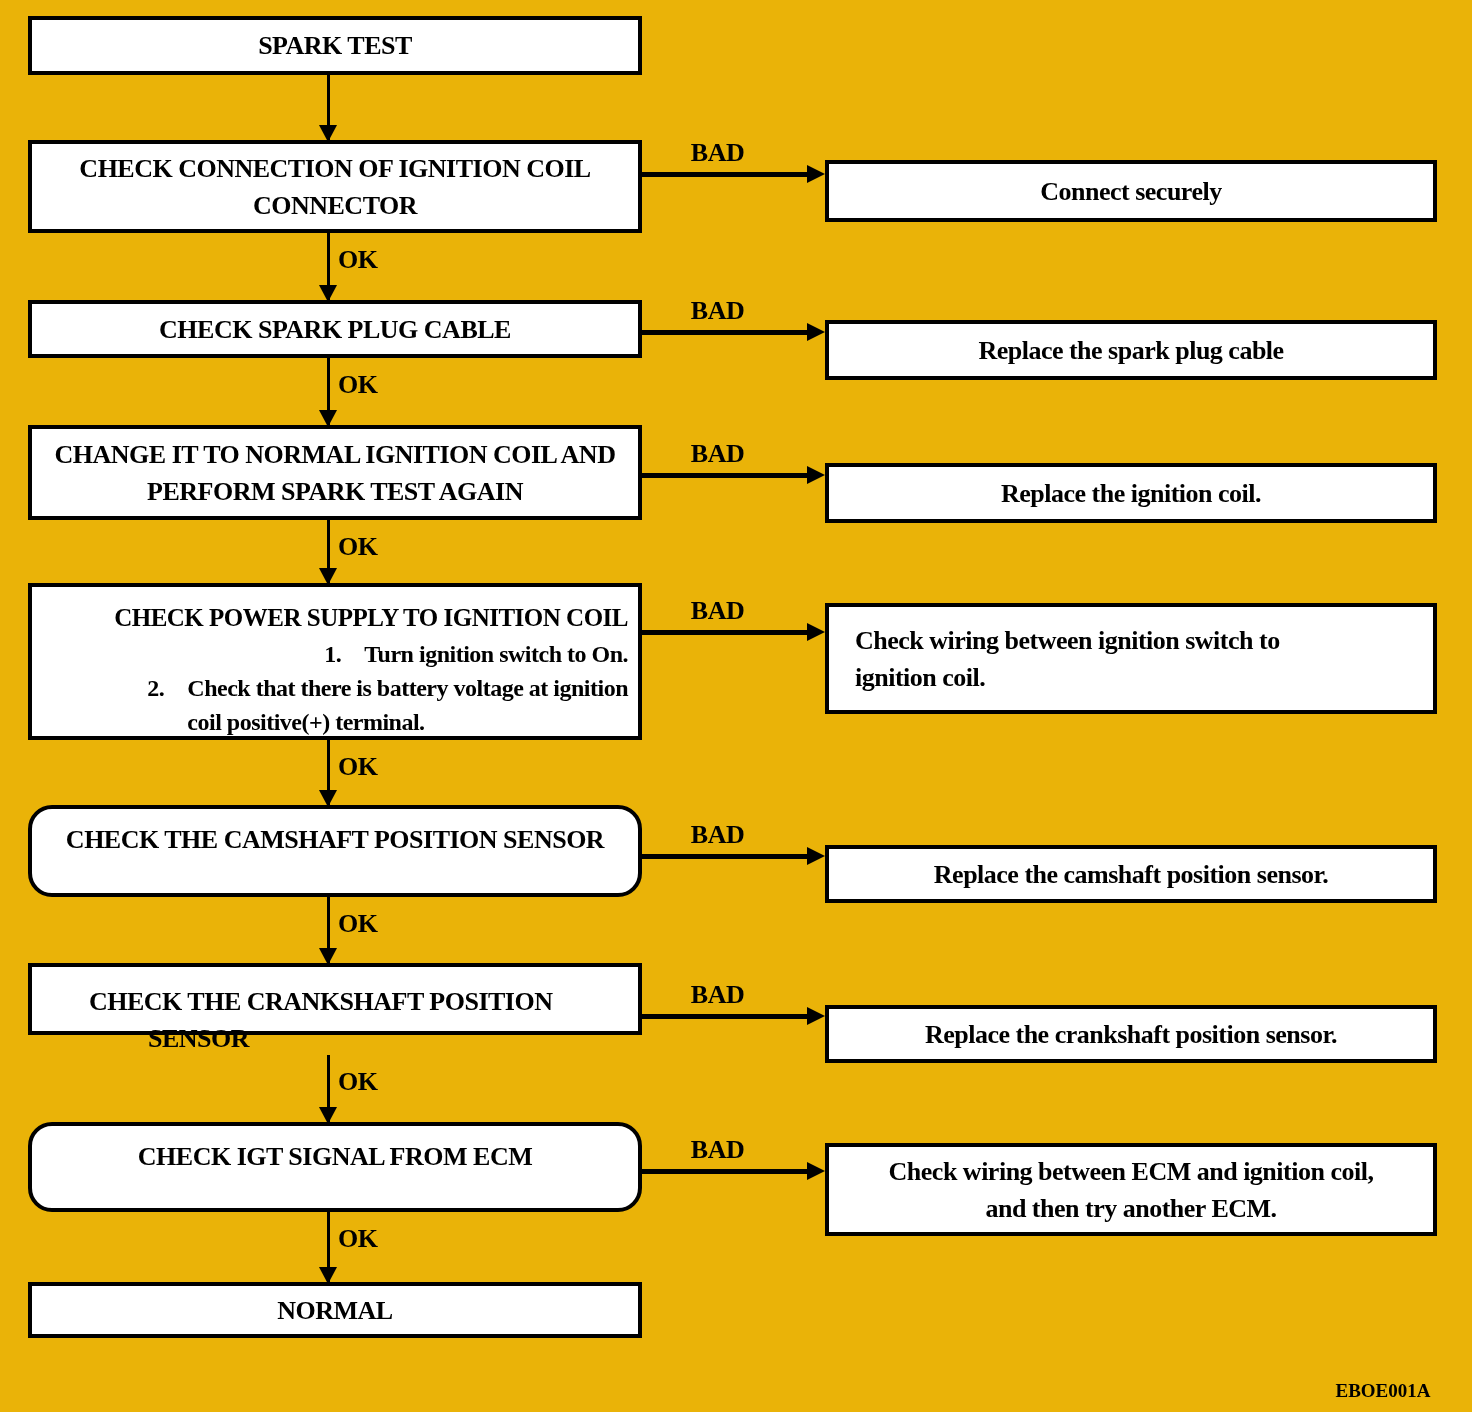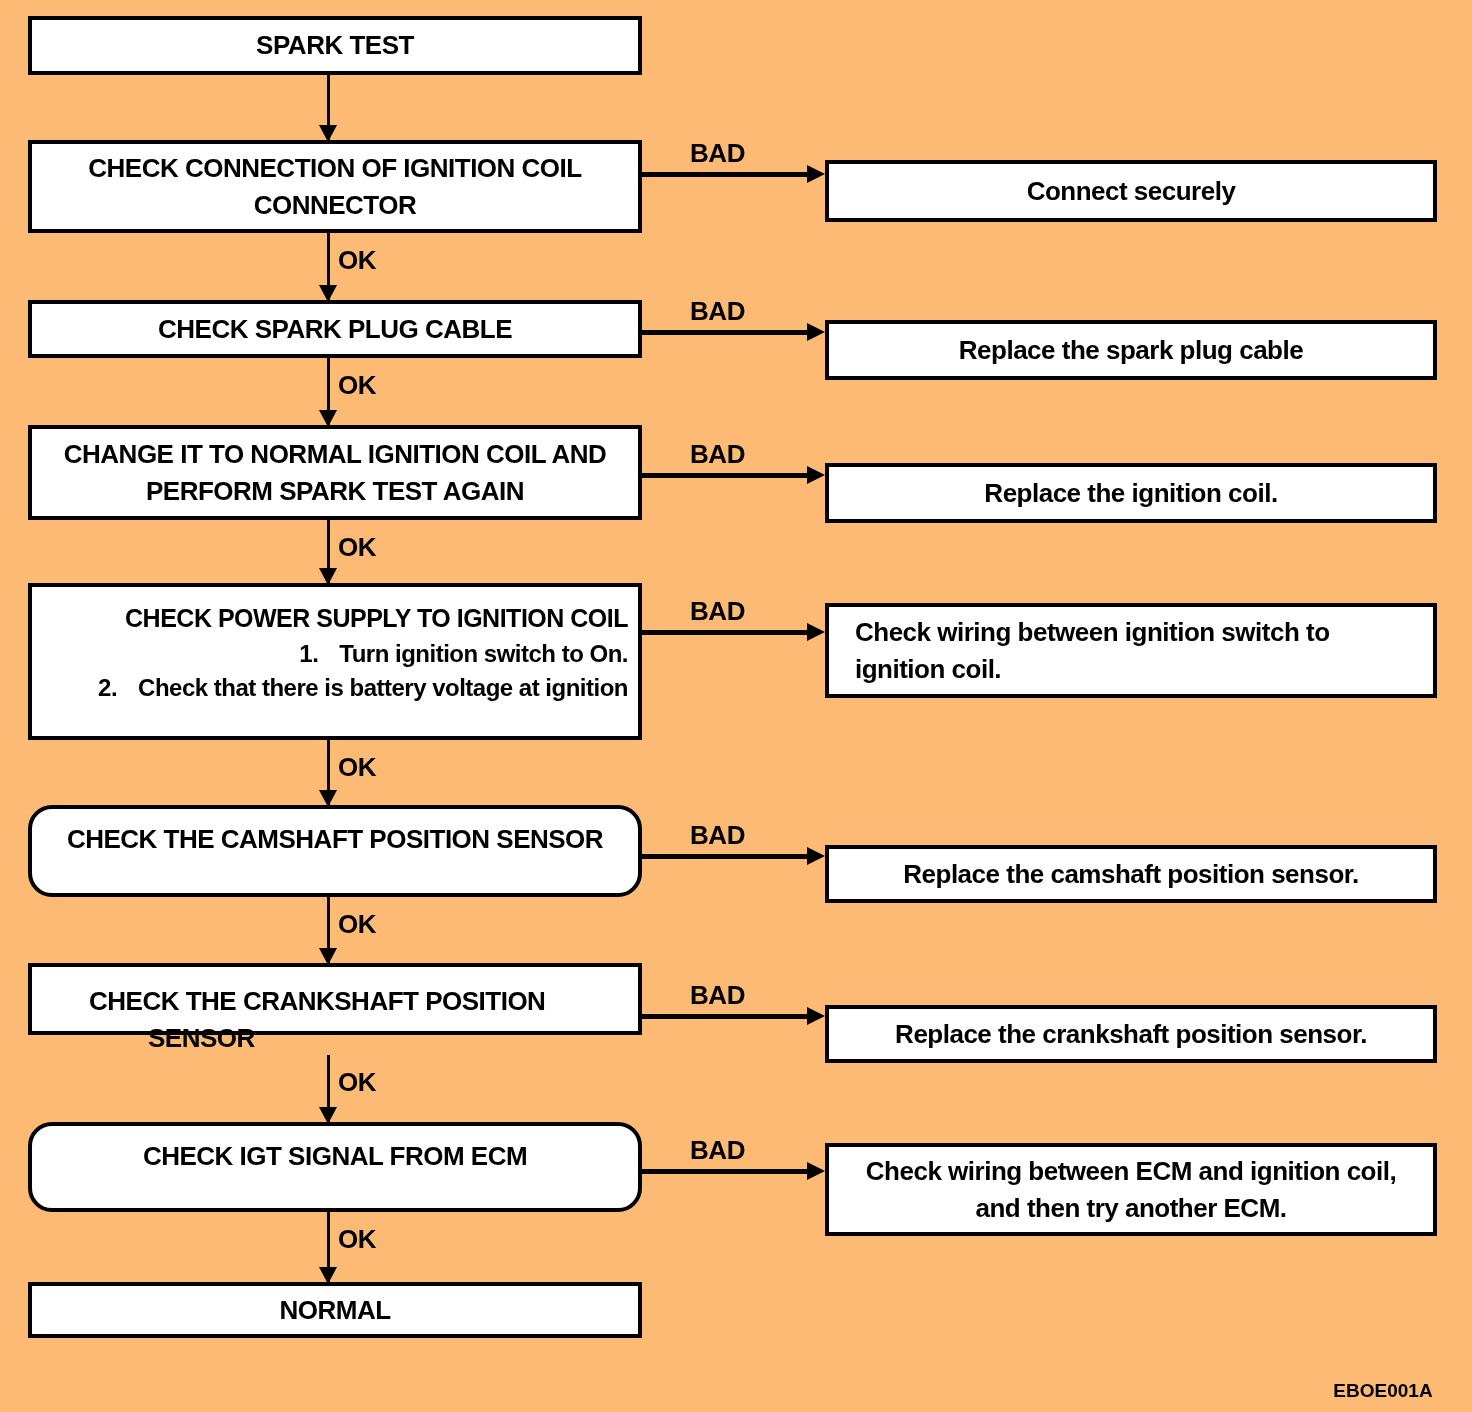--- a/index.html
+++ b/index.html
@@ -1,18 +1,18 @@
 <!DOCTYPE html>
 <html><head>
 <meta charset="utf-8">
 <style>
   html,body{margin:0;padding:0;background:#ffffff;}
   .stage{
-    position:relative;width:1472px;height:1412px;background:#fdba74;
-    font-family:Liberation Sans, sans-serif;color:#000;overflow:hidden;
+    position:relative;width:1472px;height:1412px;background:#eab308;
+    font-family:Liberation Serif, serif;color:#000;overflow:hidden;
   }
   .box{
     position:absolute;box-sizing:border-box;border:4px solid #000;background:#fff;
     display:flex;flex-direction:column;justify-content:center;align-items:center;
     font-weight:bold;font-size:26px;line-height:37px;letter-spacing:-0.5px;text-align:center;
   }
   .lbox{left:28px;width:614px;}
   .rbox{left:825px;width:612px;margin-top:18px;}
   .box .line{white-space:nowrap;}
   
@@ -72,20 +72,21 @@
     <div class="pstep">
       <span class="pnum">1.</span>
       <span class="plines">
         <span class="pline">Turn ignition switch to On.</span>
       </span>
     </div>
     <div class="pstep">
       <span class="pnum">2.</span>
       <span class="plines">
         <div class="pline">Check that there is battery voltage at ignition</div>
+        <div class="pline">coil positive(+) terminal.</div>
       </span>
     </div>
   </div>
 
   <div class="box lbox top-align" style="top:805px;height:92px">
     <div class="line">CHECK THE CAMSHAFT POSITION SENSOR</div>
   </div>
 
   <div class="box lbox crank" style="top:963px;height:72px">
     <div class="line line1">CHECK THE CRANKSHAFT POSITION</div>
@@ -105,21 +106,21 @@
   </div>
 
   <div class="box rbox" style="top:302px;height:60px">
     <div class="line">Replace the spark plug cable</div>
   </div>
 
   <div class="box rbox" style="top:445px;height:60px">
     <div class="line">Replace the ignition coil.</div>
   </div>
 
-  <div class="box rbox left-text" style="top:585px;height:95px">
+  <div class="box rbox left-text" style="top:585px;height:111px">
     <div class="line">Check wiring between ignition switch to</div>
     <div class="line">ignition coil.</div>
   </div>
 
   <div class="box rbox" style="top:827px;height:58px">
     <div class="line">Replace the camshaft position sensor.</div>
   </div>
 
   <div class="box rbox" style="top:987px;height:58px">
     <div class="line">Replace the crankshaft position sensor.</div>

